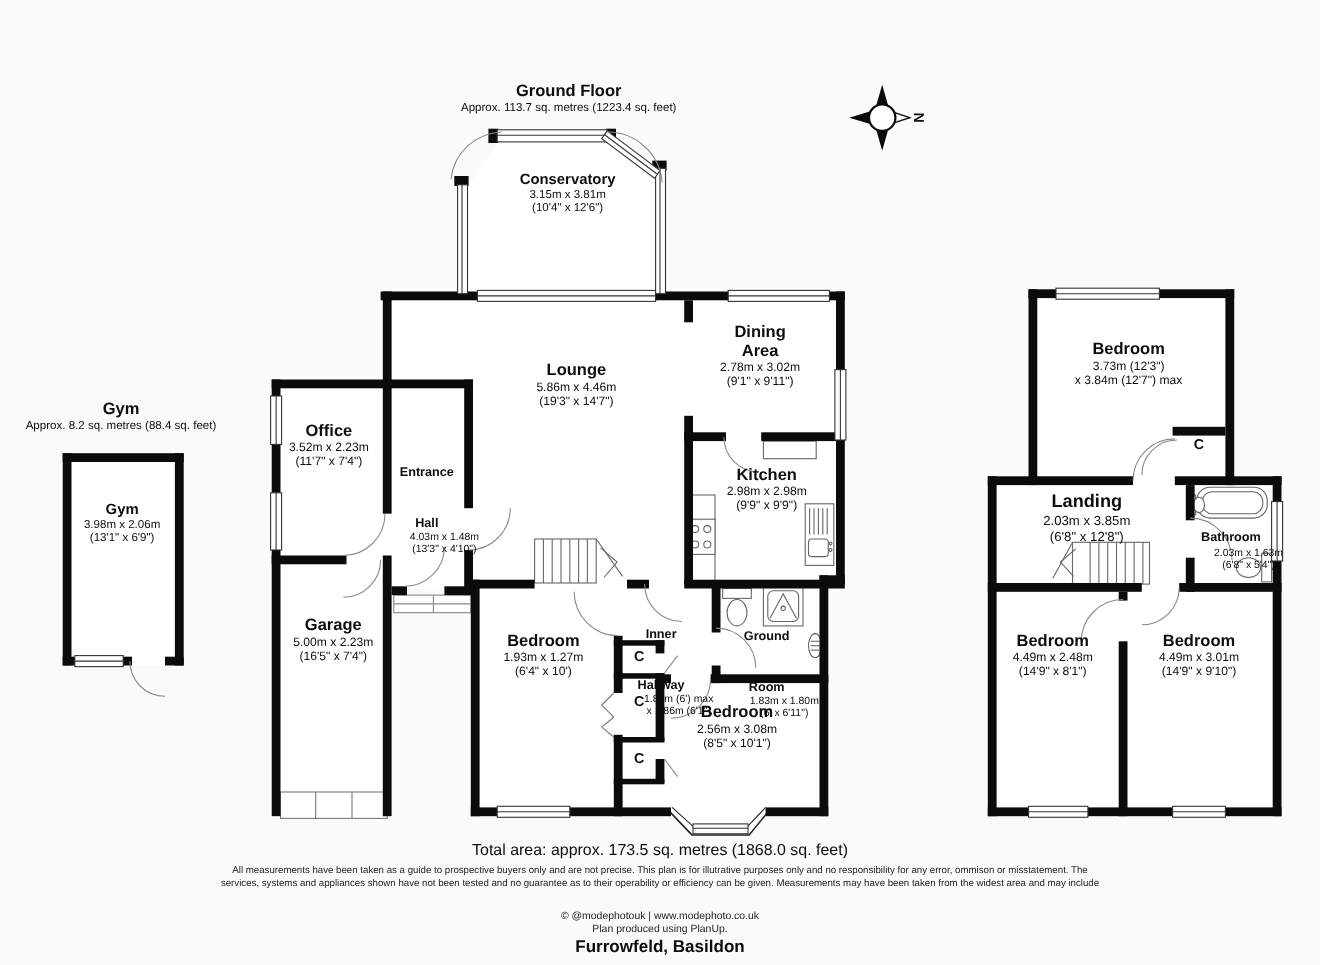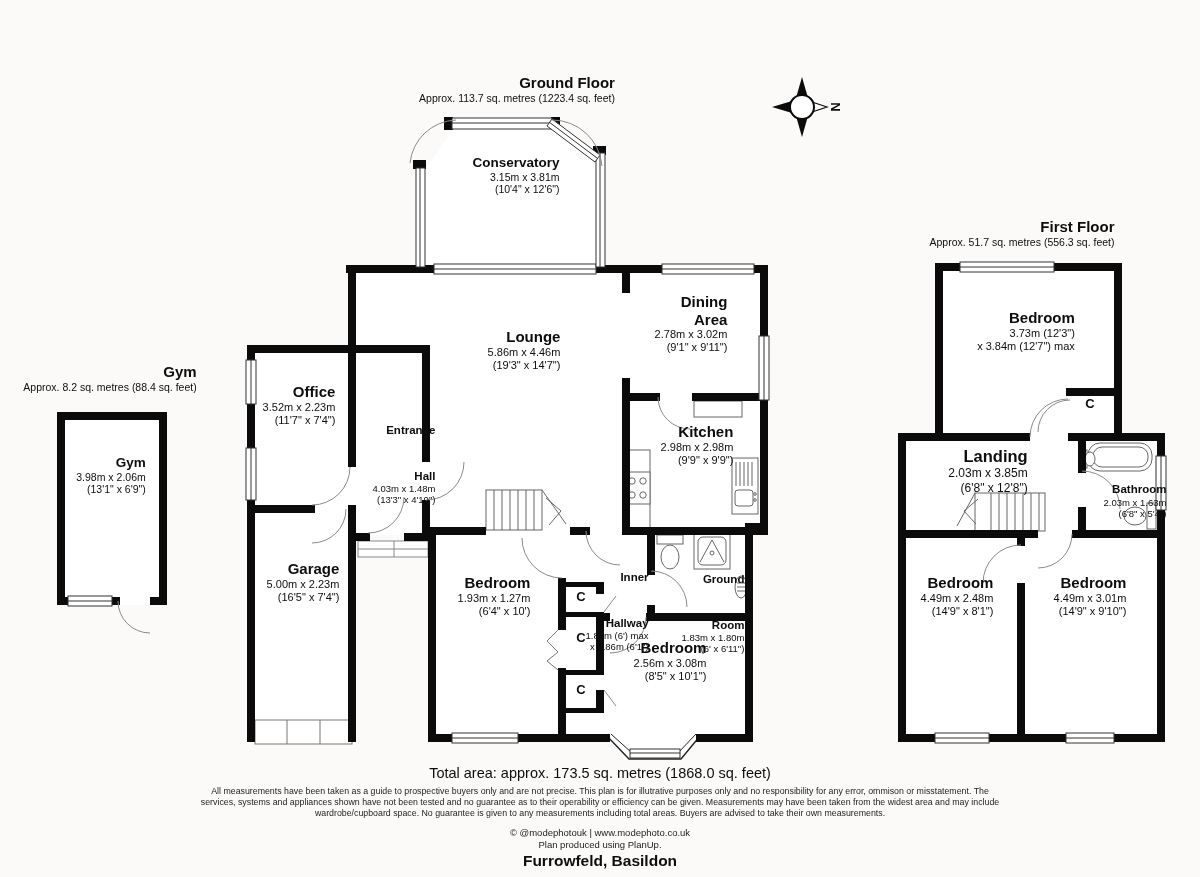--- a/index.html
+++ b/index.html
@@ -12,21 +12,21 @@
     width:1200px;
     height:877px;
     background:#fbfaf8;
     overflow:hidden;
     color:#111;
   }
   #plan svg{position:absolute;left:0;top:0;}
   .lbl{
     position:absolute;
     transform:translateX(-50%);
-    text-align:right;
+    text-align:center;
     line-height:1.18;
     white-space:nowrap;
     color:#0d0d0d;
   }
   .rn{font-weight:bold;font-size:15px;}
   .rd{font-size:11px;}
   .sm .rn{font-size:11.5px;margin-top:32px;}
   .sm .rd{font-size:9.5px;padding-left:32px;}
   .md .rn{font-size:13.5px;}
   .md .rd{font-size:10.5px;}
@@ -323,24 +323,20 @@
     <polygon points="827,107 812,102 812,112" fill="#ffffff" stroke="#0b0b0b" stroke-width="1.2"></polygon>
     <circle cx="802" cy="107" r="12" fill="#ffffff" stroke="#0b0b0b" stroke-width="2"></circle>
     <text x="836" y="112" font-size="13" font-weight="bold" fill="#0b0b0b" text-anchor="middle" transform="rotate(90 836 107)">N</text>
   </g>
 </svg>
 
   <div class="lbl sec" style="left:517px;top:74px">
     <div class="t">Ground Floor</div>
     <div class="s">Approx. 113.7 sq. metres (1223.4 sq. feet)</div>
   </div>
-  <div class="lbl sec" style="left:1022px;top:218px">
-    <div class="t">First Floor</div>
-    <div class="s">Approx. 51.7 sq. metres (556.3 sq. feet)</div>
-  </div>
   <div class="lbl sec" style="left:110px;top:363px">
     <div class="t">Gym</div>
     <div class="s">Approx. 8.2 sq. metres (88.4 sq. feet)</div>
   </div>
 
   <div class="lbl md" style="left:516px;top:155px">
     <div class="rn">Conservatory</div>
     <div class="rd">3.15m x 3.81m</div>
     <div class="rd">(10'4" x 12'6")</div>
   </div>
@@ -430,18 +426,17 @@
   </div>
 
   <div class="cup" style="left:581px;top:589px">C</div>
   <div class="cup" style="left:581px;top:630px">C</div>
   <div class="cup" style="left:581px;top:682px">C</div>
   <div class="cup" style="left:1090px;top:396px">C</div>
 
   <div class="foot-total" style="left:600px;top:765px">Total area: approx. 173.5 sq. metres (1868.0 sq. feet)</div>
   <div class="foot-disc" style="left:600px;top:797px">services, systems and appliances shown have not been tested and no guarantee as to their operability or efficiency can be given. Measurements may have been taken from the widest area and may include</div>
   <div class="foot-disc" style="left:600px;top:786px">All measurements have been taken as a guide to prospective buyers only and are not precise. This plan is for illutrative purposes only and no responsibility for any error, ommison or misstatement. The</div>
-  <div class="foot-disc" style="left:600px;top:808px">wardrobe/cupboard space. No guarantee is given to any measurements including total areas. Buyers are advised to take their own measurements.</div>
   <div class="foot-credit" style="left:600px;top:827px">© @modephotouk | www.modephoto.co.uk</div>
   <div class="foot-credit" style="left:600px;top:839px">Plan produced using PlanUp.</div>
   <div class="prop-title" style="left:600px;top:852px">Furrowfeld, Basildon</div>
 
 </div>
 
 </body></html>

